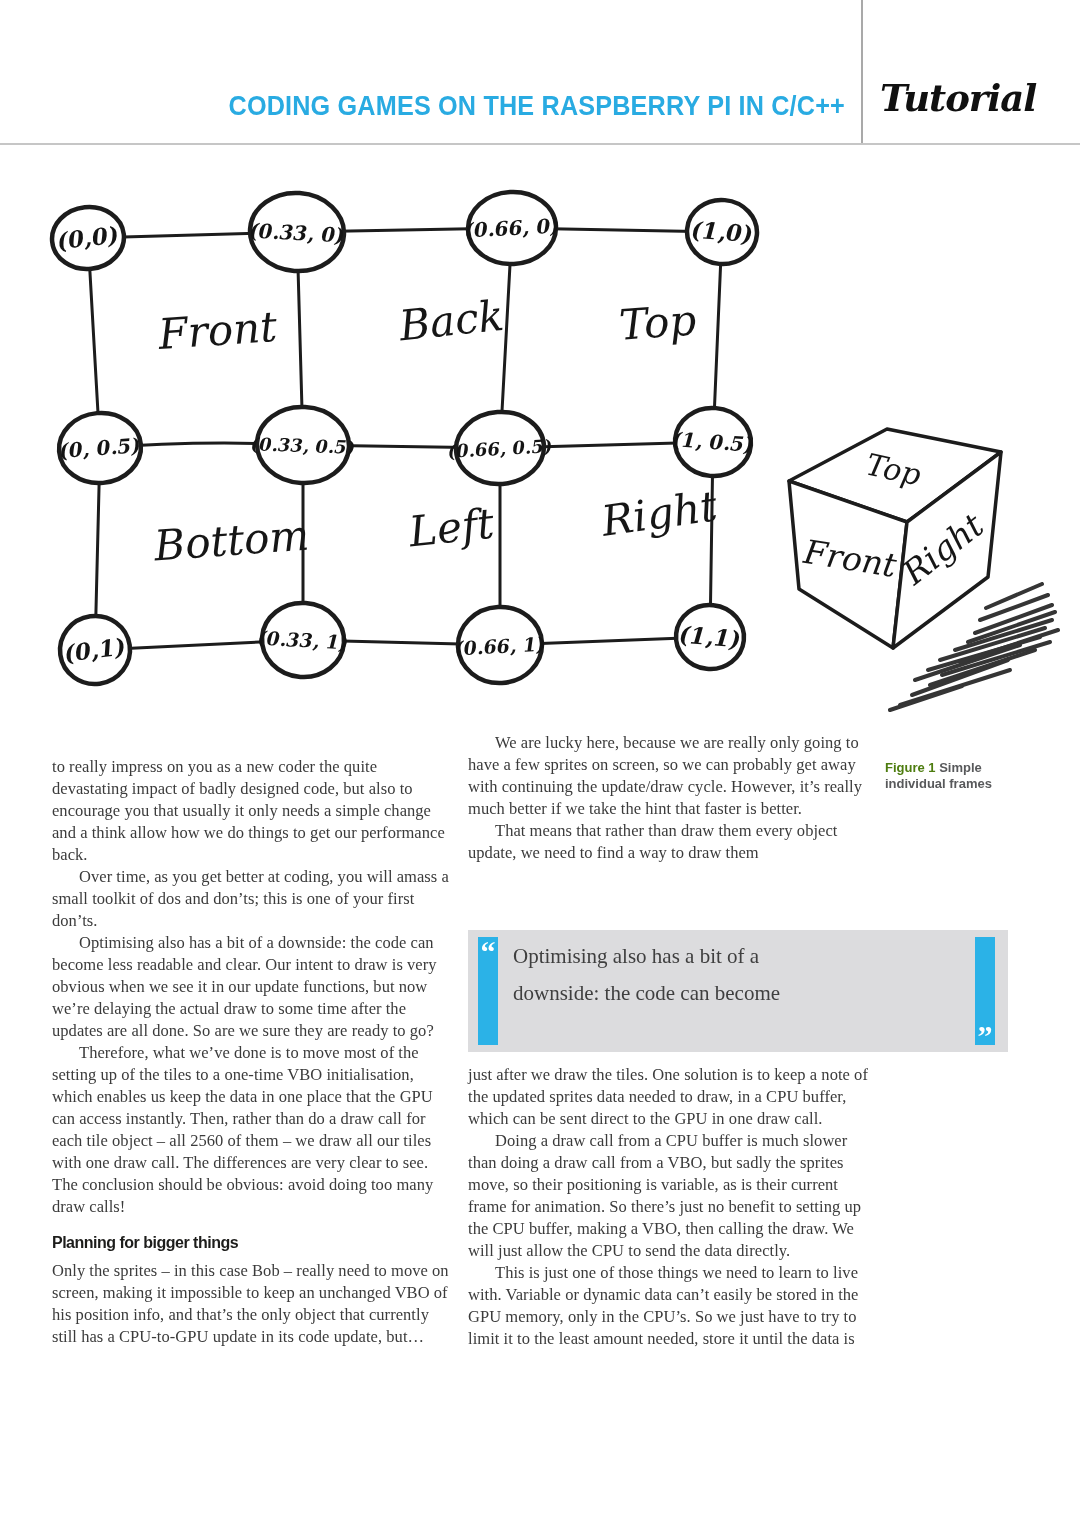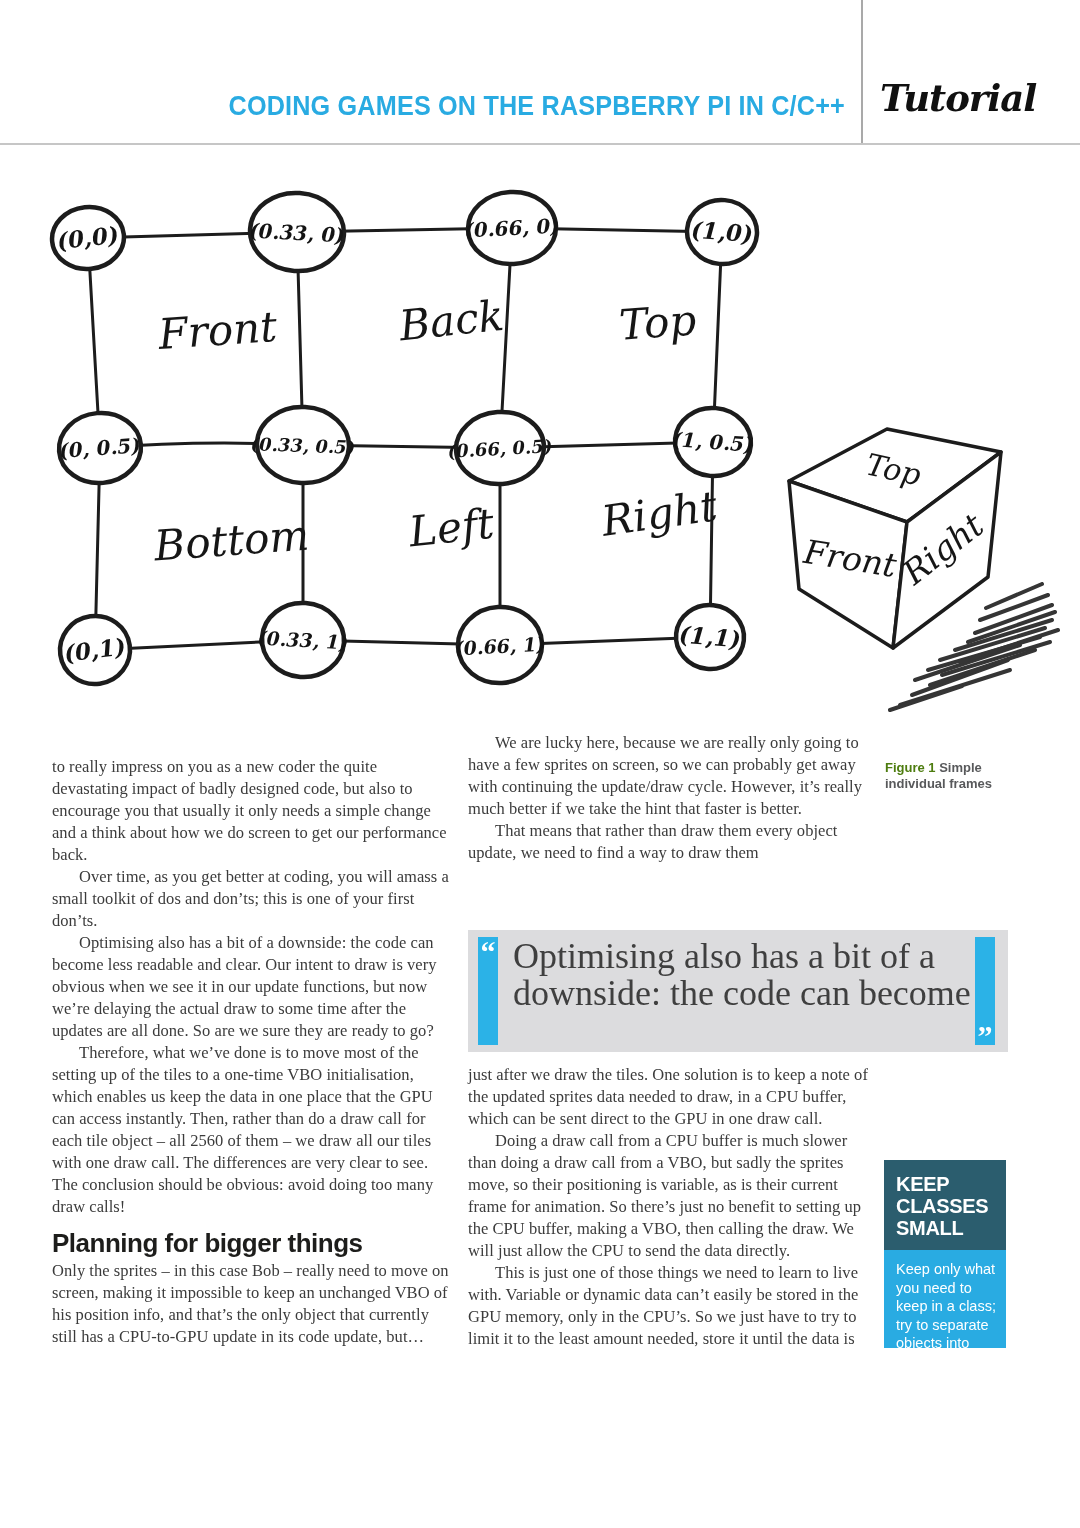--- a/index.html
+++ b/index.html
@@ -18,32 +18,32 @@
   .figure{position:absolute;left:0;top:150px;width:1080px;height:590px;}
   .hand{font-family:"DejaVu Serif",serif;font-style:italic;}
   
   .col{position:absolute;width:404px;font-size:16.5px;line-height:22px;color:#3b3b3b;
        text-align:left;letter-spacing:.05px;}
   .col p{margin:0;}
   .col p.ind{text-indent:27px;}
   .col1{left:52px;top:756px;}
   .col2{left:468px;top:732px;}
   .col2b{left:468px;top:1064px;}
-  h2.sub{font-family:"Liberation Sans",sans-serif;font-weight:700;font-size:26px;
+  h2.sub{font-family:"Liberation Sans",sans-serif;font-weight:700;font-size:16px;
          letter-spacing:-.5px;color:#1d1d1b;margin:14px 0 6px 0;}
   
   .quote{position:absolute;left:468px;top:930px;width:540px;height:122px;background:#dcdcde;}
   .qbar{position:absolute;width:20px;top:7px;bottom:7px;background:#2bb2e7;}
   .qbar.l{left:10px;}
   .qbar.r{right:13px;}
   .qglyph{position:absolute;color:#ffffff;font-family:"Liberation Serif",serif;
           font-weight:700;font-size:30px;line-height:26px;left:0;width:20px;text-align:center;}
   .qglyph.open{top:2px;}
   .qglyph.close{bottom:-4px;}
-  .qtext{position:absolute;left:45px;top:8px;font-size:36px;line-height:37px;
+  .qtext{position:absolute;left:45px;top:8px;font-size:21px;line-height:37px;
          color:#3f3f3f;font-family:"Liberation Serif",serif;}
   .qtext span{display:block;}
   
   .figcap{position:absolute;left:885px;top:760px;width:130px;
           font-family:"Liberation Sans",sans-serif;font-weight:700;
           font-size:13px;line-height:16px;color:#58595b;}
   .figcap .lab{color:#4d7c0f;}
   .keepbox{position:absolute;left:884px;top:1160px;width:122px;height:275px;
            display:flex;flex-direction:column;font-family:"Liberation Sans",sans-serif;}
   .keephead{background:#2b5d6e;color:#ffffff;font-weight:700;font-size:20px;
@@ -146,21 +146,21 @@
     </g>
 
     <g class="hand" fill="#161616" text-anchor="middle">
       <text x="893" y="330" font-size="30" transform="rotate(12 893 322)">Top</text>
       <text x="850" y="420" font-size="33" transform="rotate(9 850 410)">Front</text>
       <text x="944" y="410" font-size="33" transform="rotate(-38 944 400)">Right</text>
     </g>
   </svg>
 
   <div class="col col1">
-    <p>to really impress on you as a new coder the quite devastating impact of badly designed code, but also to encourage you that usually it only needs a simple change and a think about how we do screen to get our performance back.</p>
+    <p>to really impress on you as a new coder the quite devastating impact of badly designed code, but also to encourage you that usually it only needs a simple change and a think allow how we do things to get our performance back.</p>
     <p class="ind">Over time, as you get better at coding, you will amass a small toolkit of dos and don’ts; this is one of your first don’ts.</p>
     <p class="ind">Optimising also has a bit of a downside: the code can become less readable and clear. Our intent to draw is very obvious when we see it in our update functions, but now we’re delaying the actual draw to some time after the updates are all done. So are we sure they are ready to go?</p>
     <p class="ind">Therefore, what we’ve done is to move most of the setting up of the tiles to a one-time VBO initialisation, which enables us keep the data in one place that the GPU can access instantly. Then, rather than do a draw call for each tile object – all 2560 of them – we draw all our tiles with one draw call. The differences are very clear to see. The conclusion should be obvious: avoid doing too many draw calls!</p>
     <h2 class="sub">Planning for bigger things</h2>
     <p>Only the sprites – in this case Bob – really need to move on screen, making it impossible to keep an unchanged VBO of his position info, and that’s the only object that currently still has a CPU-to-GPU update in its code update, but… what if we have 100 sprites?</p>
   </div>
 
   <div class="col col2">
     <p class="ind">We are lucky here, because we are really only going to have a few sprites on screen, so we can probably get away with continuing the update/draw cycle. However, it’s really much better if we take the hint that faster is better.</p>
     <p class="ind">That means that rather than draw them every object update, we need to find a way to draw them</p>
@@ -183,24 +183,20 @@
     <p>just after we draw the tiles. One solution is to keep a note of the updated sprites data needed to draw, in a CPU buffer, which can be sent direct to the GPU in one draw call.</p>
     <p class="ind">Doing a draw call from a CPU buffer is much slower than doing a draw call from a VBO, but sadly the sprites move, so their positioning is variable, as is their current frame for animation. So there’s just no benefit to setting up the CPU buffer, making a VBO, then calling the draw. We will just allow the CPU to send the data directly.</p>
     <p class="ind">This is just one of those things we need to learn to live with. Variable or dynamic data can’t easily be stored in the GPU memory, only in the CPU’s. So we just have to try to limit it to the least amount needed, store it until the data is complete, and then send when ready.</p>
   </div>
 
   <div class="figcap">
     <span class="lab">Figure 1</span>
     <span>Simple individual frames</span>
   </div>
 
-  <div class="keepbox">
-    <div class="keephead">KEEP CLASSES SMALL</div>
-    <div class="keepbody">Keep only what you need to keep in a class; try to separate objects into individual classes and avoid catch-all types.</div>
-  </div>
 
   <div class="foot-site">raspberrypi.org/magpi</div>
   <div class="foot-right">
     <span class="foot-issue">August 2018</span>
     <span class="foot-logo">MagPi</span>
   </div>
   <div class="foot-vrule"></div>
   <div class="foot-page">61</div>
 
 </div>

